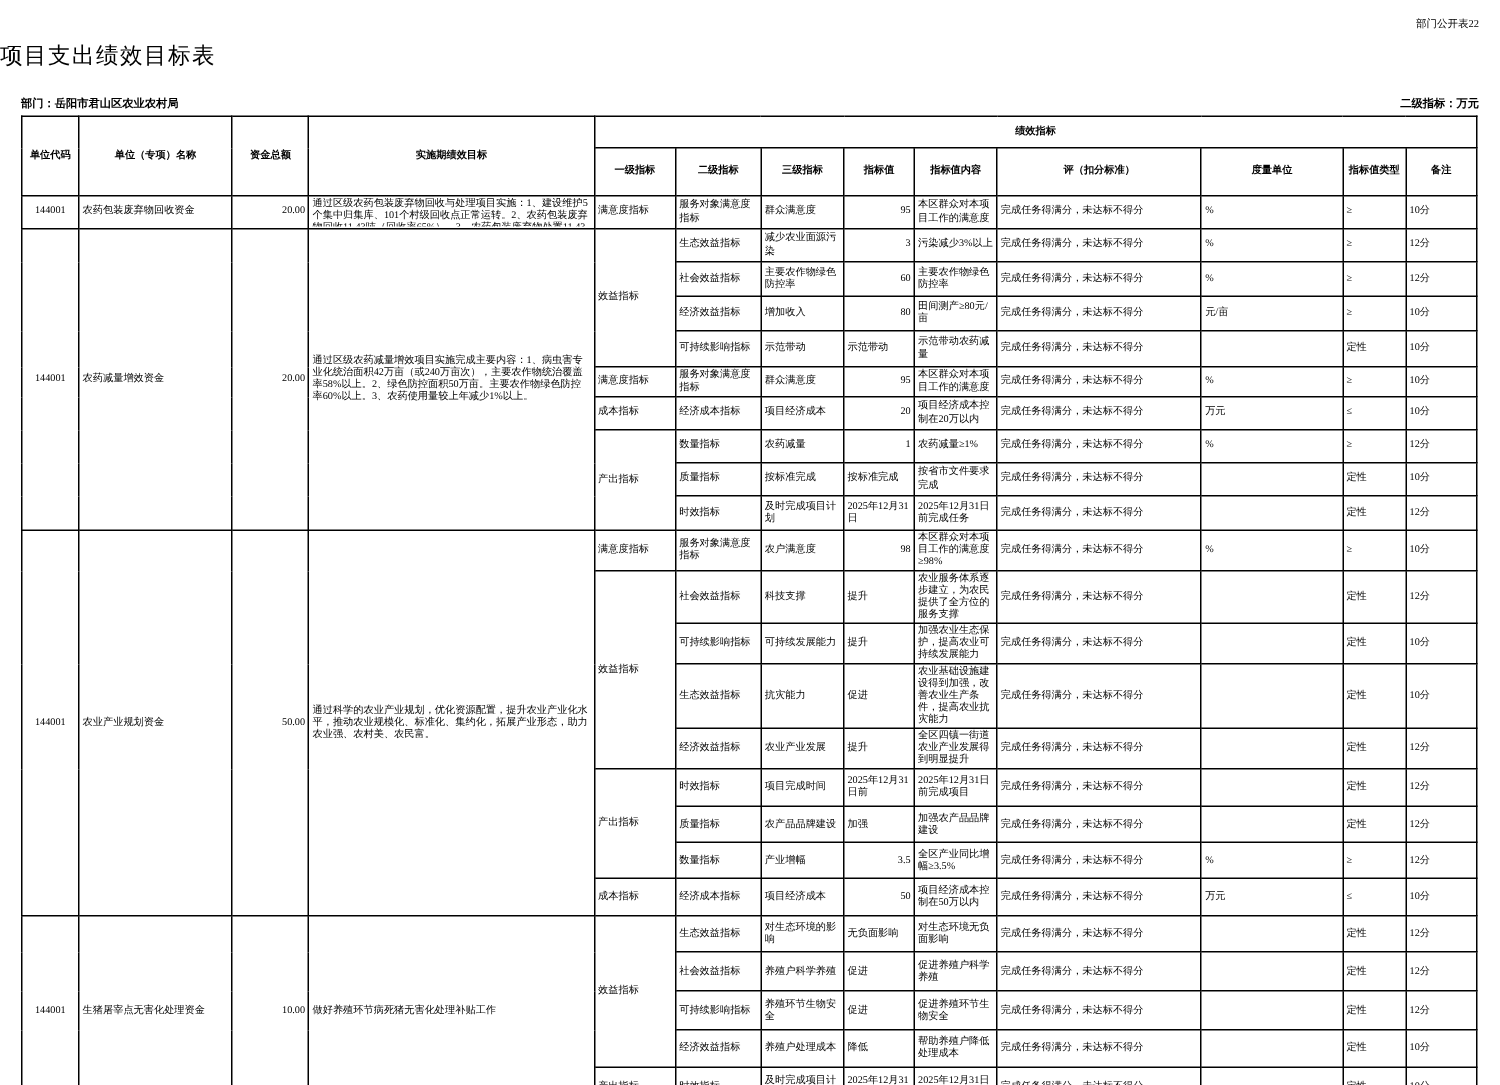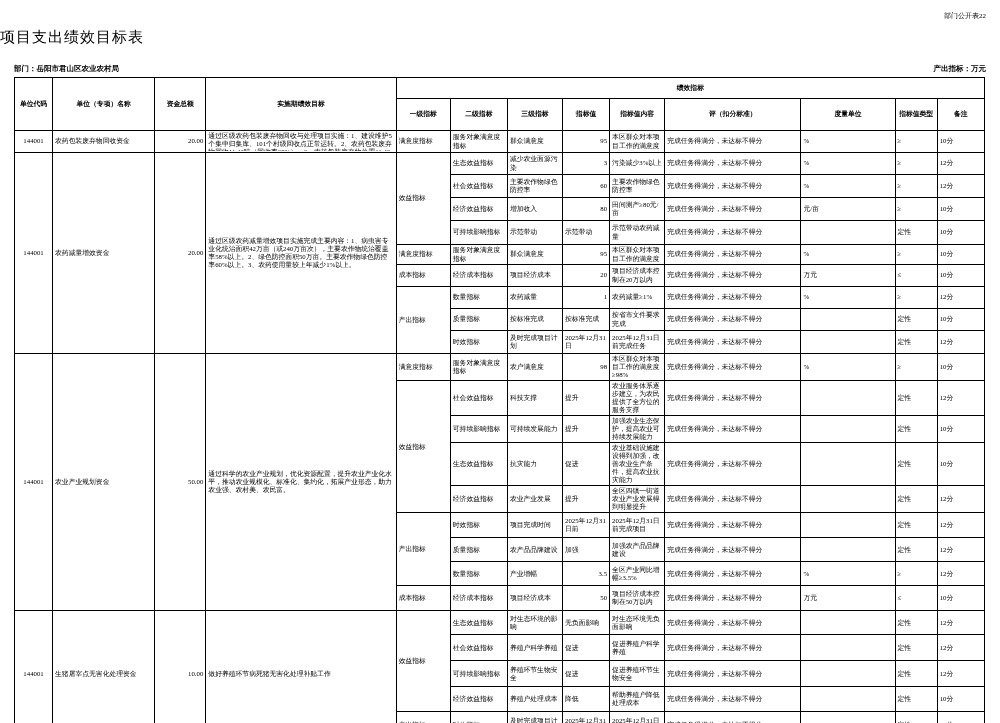--- a/index.html
+++ b/index.html
@@ -22,21 +22,21 @@
   .blank { min-height:1px; }
 </style>
 </head>
 <body>
 
 <div class="page">
   <div class="corner-note">部门公开表22</div>
   <h1 class="page-title">项目支出绩效目标表</h1>
   <div class="meta-row">
     <span>部门：岳阳市君山区农业农村局</span>
-    <span>产出指标：万元</span>
+    <span>二级指标：万元</span>
   </div>
 
   <table class="main">
     <colgroup>
       <col style="width:38px">
         <col style="width:102px">
         <col style="width:51px">
         <col style="width:190px">
       <col style="width:54px">
         <col style="width:57px">

